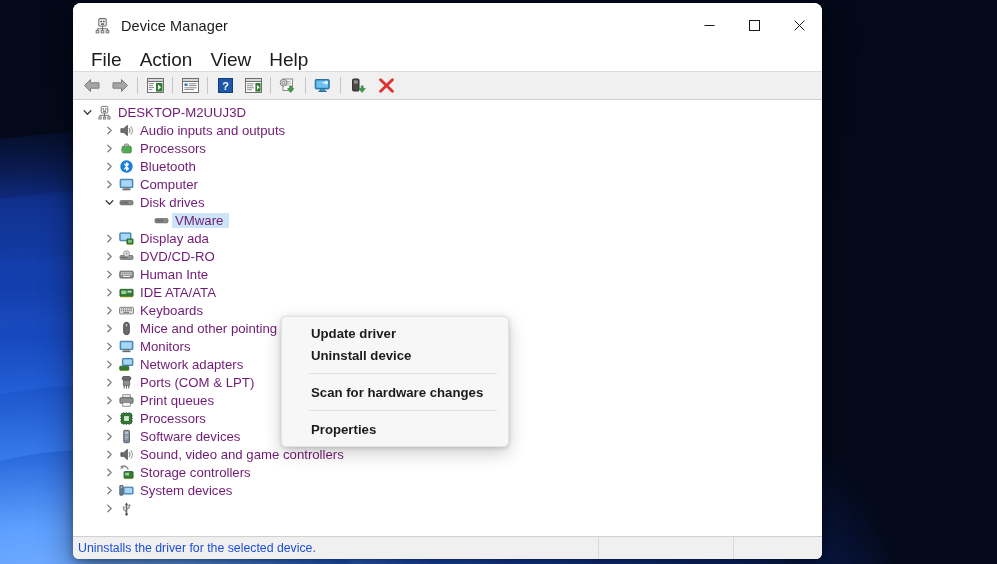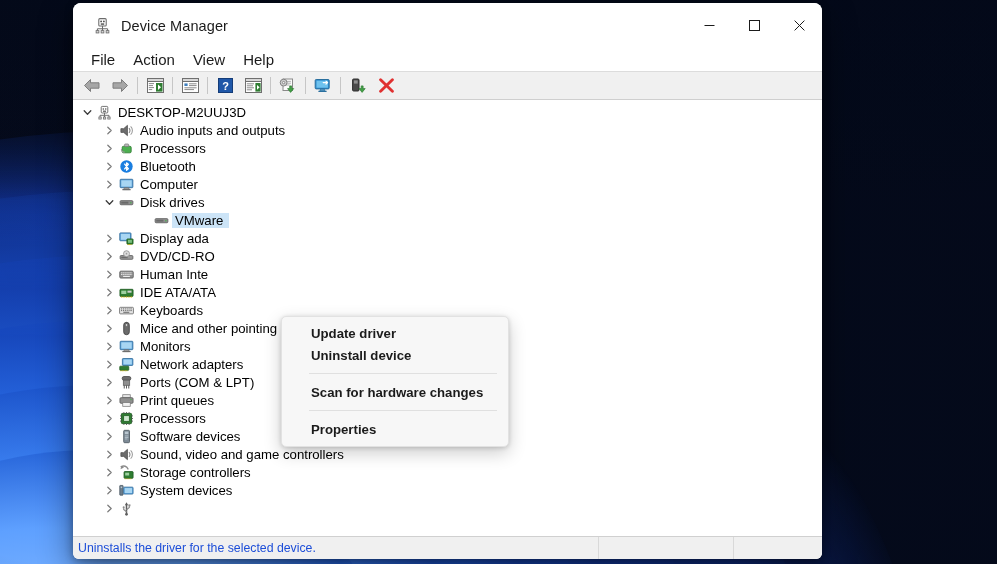--- a/index.html
+++ b/index.html
@@ -67,21 +67,21 @@
     cursor: default;
   }
   .winbtn svg { display: block; }
 
   
   #menubar {
     height: 23px; flex: 0 0 23px;
     display: flex; align-items: center;
     padding-left: 9px;
     background: #ffffff;
-    font-size: 15px; color: #1b1b1b;
+    font-size: 19px; color: #1b1b1b;
   }
   .menu-item { padding: 1px 9px; cursor: default; }
 
   
   #toolbar {
     height: 29px; flex: 0 0 29px;
     background: #f0f0f0;
     border-top: 1px solid #dcdcdc;
     border-bottom: 1px solid #cfcfcf;
     display: flex; align-items: center;
@@ -100,21 +100,21 @@
   #treepane {
     flex: 1 1 auto;
     background: #ffffff;
     position: relative;
     overflow: hidden;
     padding-top: 3px;
   }
   .row {
     height: 18px;
     display: flex; align-items: center;
-    font-size: 13.2px; color: #000000;
+    font-size: 13.2px; color: #701a75;
     white-space: nowrap;
     cursor: default;
     position: relative;
   }
   .row .chev {
     width: 16px; height: 18px;
     display: flex; align-items: center; justify-content: center;
     flex: 0 0 16px;
   }
   .row .ico {

